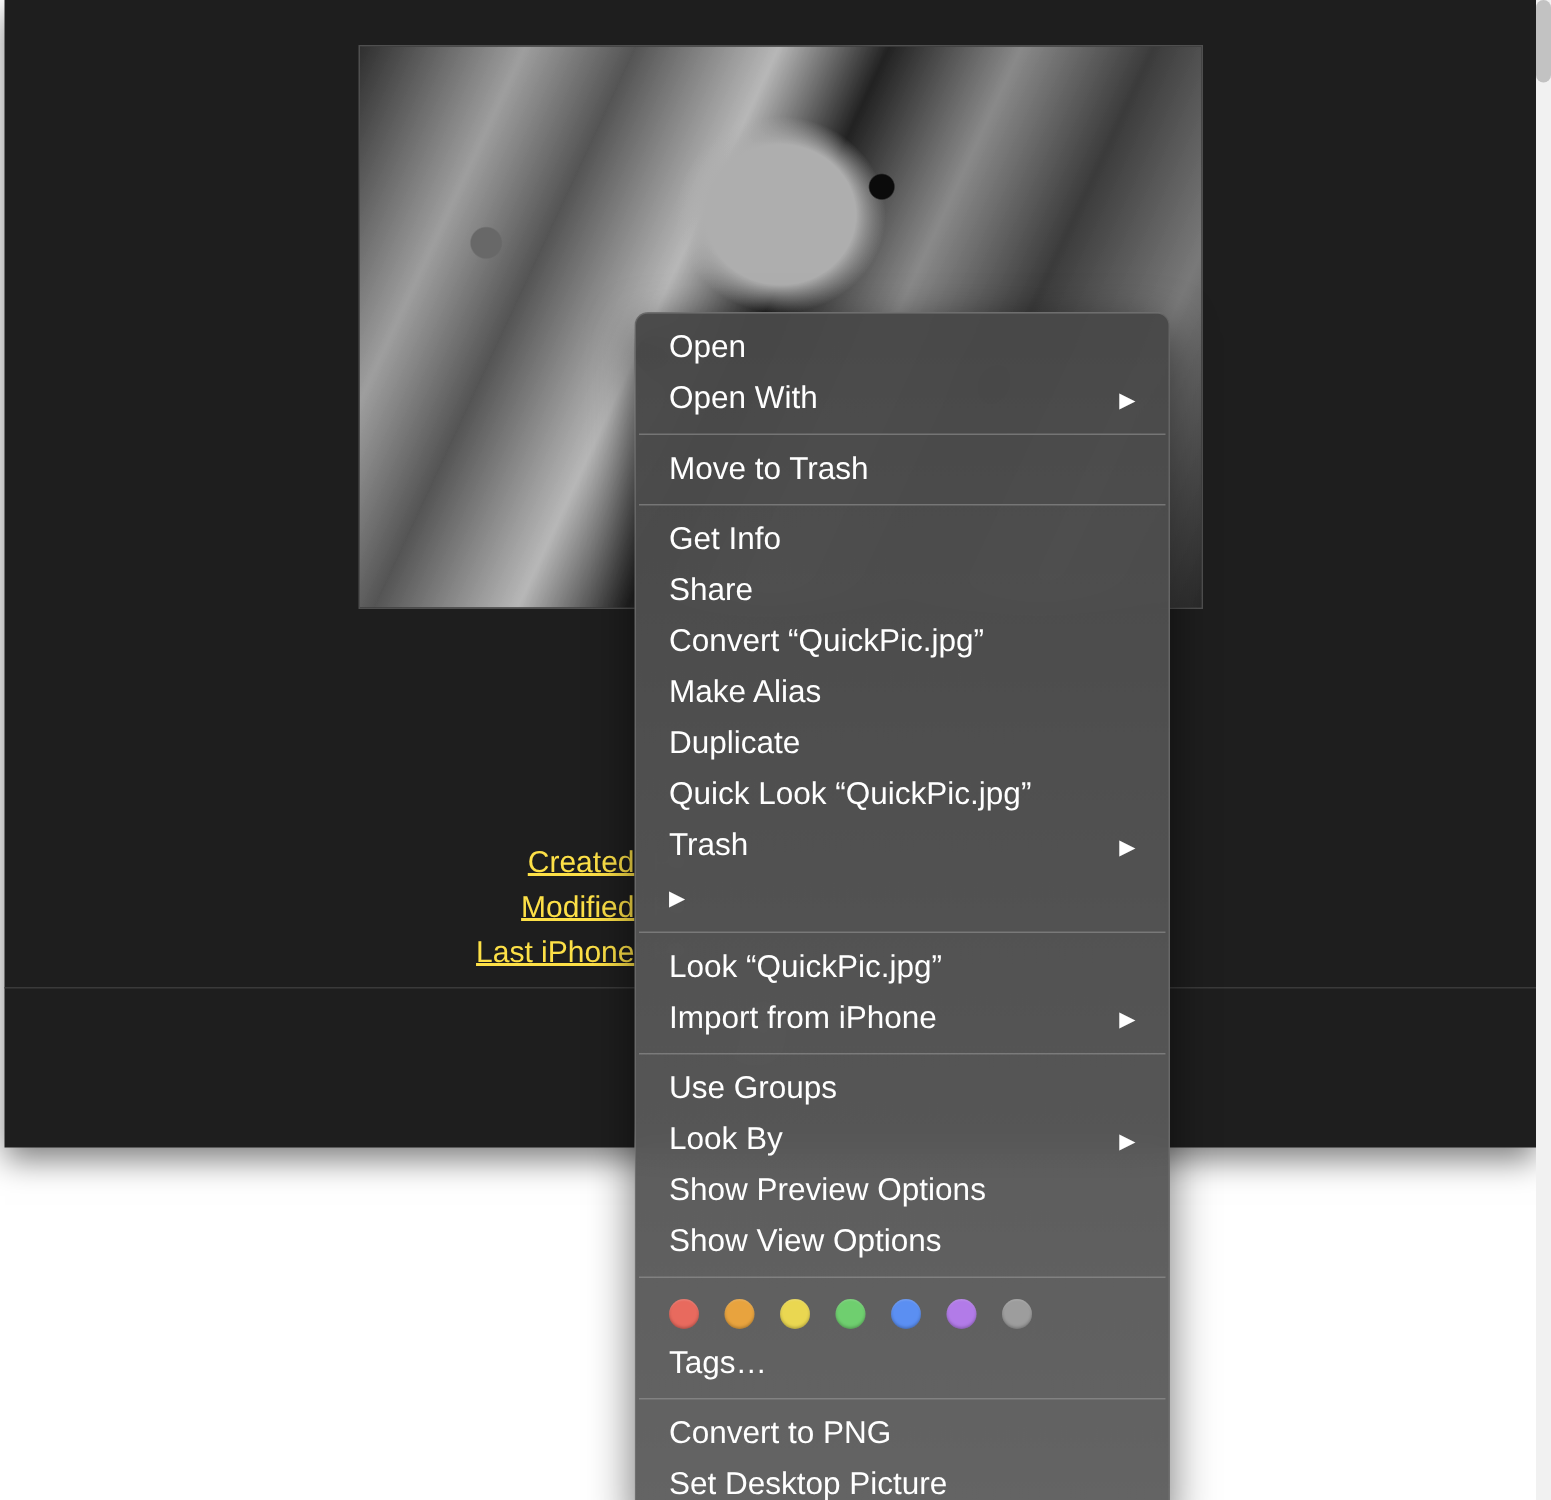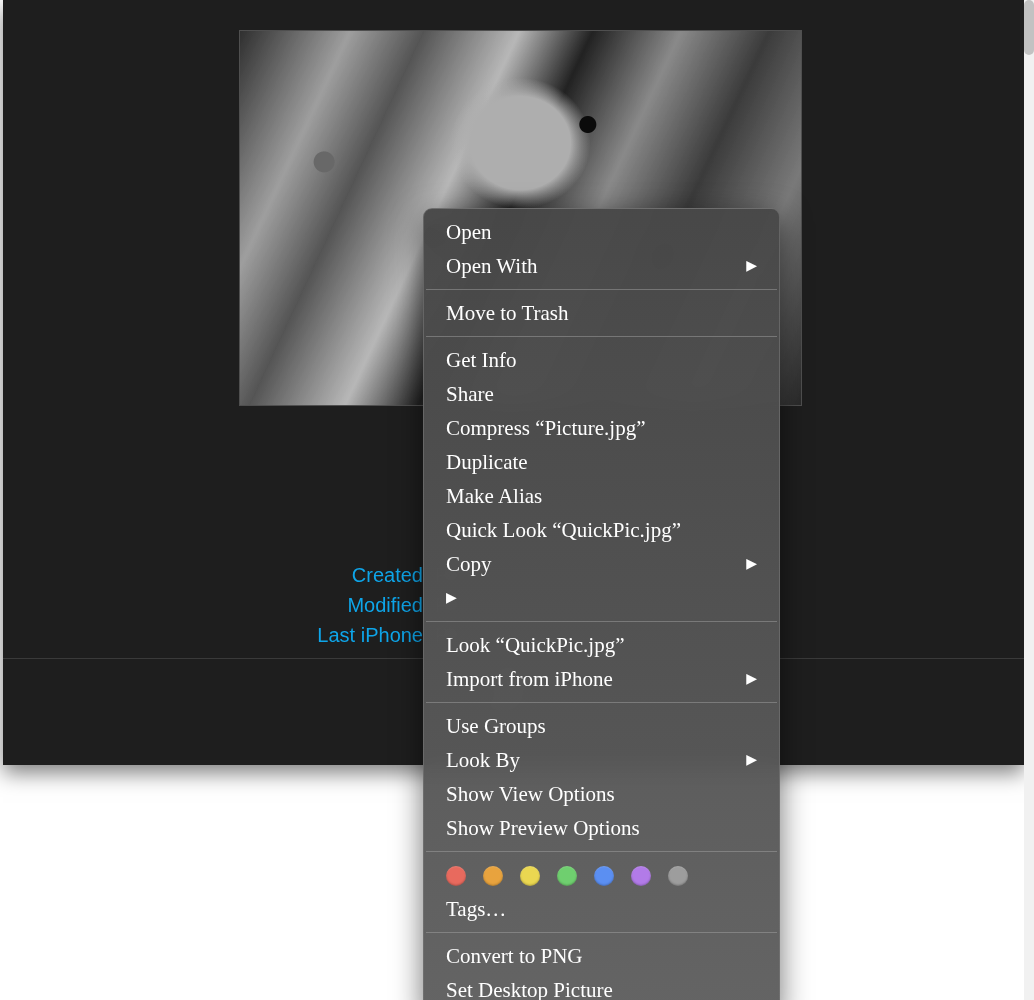--- a/index.html
+++ b/index.html
@@ -52,21 +52,22 @@
     font-size: 20px;
   }
   .meta-row {
     display: flex;
     gap: 12px;
     line-height: 30px;
   }
   .meta-label {
     width: 420px;
     text-align: right;
-    color: #0ea5e9;
+    color: #fde047;
+    text-decoration: underline;
   }
   .meta-value {
     color: #cfcfcf;
     flex: 1;
   }
   .divider {
     border-top: 1px solid #3a3a3a;
     margin-top: 8px;
   }
   .toolbar {
@@ -98,21 +99,20 @@
     padding: 6px 0;
   }
   .ctx-item {
     display: flex;
     align-items: flex-start;
     padding: 2px 22px 2px 22px;
     color: #fff;
     font-size: 21px;
     line-height: 30px;
     cursor: default;
-    font-family: Liberation Serif, serif;
   }
   .ctx-item .label { flex: 1; }
   .ctx-sep {
     height: 1px;
     background: rgba(170,170,170,0.45);
     margin: 6px 2px;
   }
   .submenu-arrow {
     color: #fff;
     font-size: 14px;
@@ -194,33 +194,33 @@
     <span class="label">Move to Trash</span>
   </div>
   <div class="ctx-sep"></div>
   <div class="ctx-item">
     <span class="label">Get Info</span>
   </div>
   <div class="ctx-item">
     <span class="label">Share</span>
   </div>
   <div class="ctx-item">
-    <span class="label">Compress “Picture.jpg”</span>
+    <span class="label">Convert “QuickPic.jpg”</span>
+  </div>
+  <div class="ctx-item">
+    <span class="label">Make Alias</span>
   </div>
   <div class="ctx-item">
     <span class="label">Duplicate</span>
   </div>
   <div class="ctx-item">
-    <span class="label">Make Alias</span>
-  </div>
-  <div class="ctx-item">
     <span class="label">Quick Look “QuickPic.jpg”</span>
   </div>
   <div class="ctx-item">
-    <span class="label">Copy</span>
+    <span class="label">Trash</span>
     <span class="submenu-arrow">▶</span>
   </div>
   <div class="ctx-item">
     <span class="submenu-arrow">▶</span>
   </div>
   <div class="ctx-sep"></div>
   <div class="ctx-item">
     <span class="label">Look “QuickPic.jpg”</span>
   </div>
   <div class="ctx-item">
@@ -229,24 +229,24 @@
   </div>
   <div class="ctx-sep"></div>
   <div class="ctx-item">
     <span class="label">Use Groups</span>
   </div>
   <div class="ctx-item">
     <span class="label">Look By</span>
     <span class="submenu-arrow">▶</span>
   </div>
   <div class="ctx-item">
+    <span class="label">Show Preview Options</span>
+  </div>
+  <div class="ctx-item">
     <span class="label">Show View Options</span>
-  </div>
-  <div class="ctx-item">
-    <span class="label">Show Preview Options</span>
   </div>
   <div class="ctx-sep"></div>
   <div class="tag-row">
     <span class="tag-dot" style="background: rgb(232, 106, 94);"></span>
     <span class="tag-dot" style="background: rgb(232, 163, 62);"></span>
     <span class="tag-dot" style="background: rgb(234, 215, 81);"></span>
     <span class="tag-dot" style="background: rgb(111, 207, 111);"></span>
     <span class="tag-dot" style="background: rgb(91, 143, 242);"></span>
     <span class="tag-dot" style="background: rgb(178, 123, 232);"></span>
     <span class="tag-dot" style="background: rgb(157, 157, 157);"></span>

